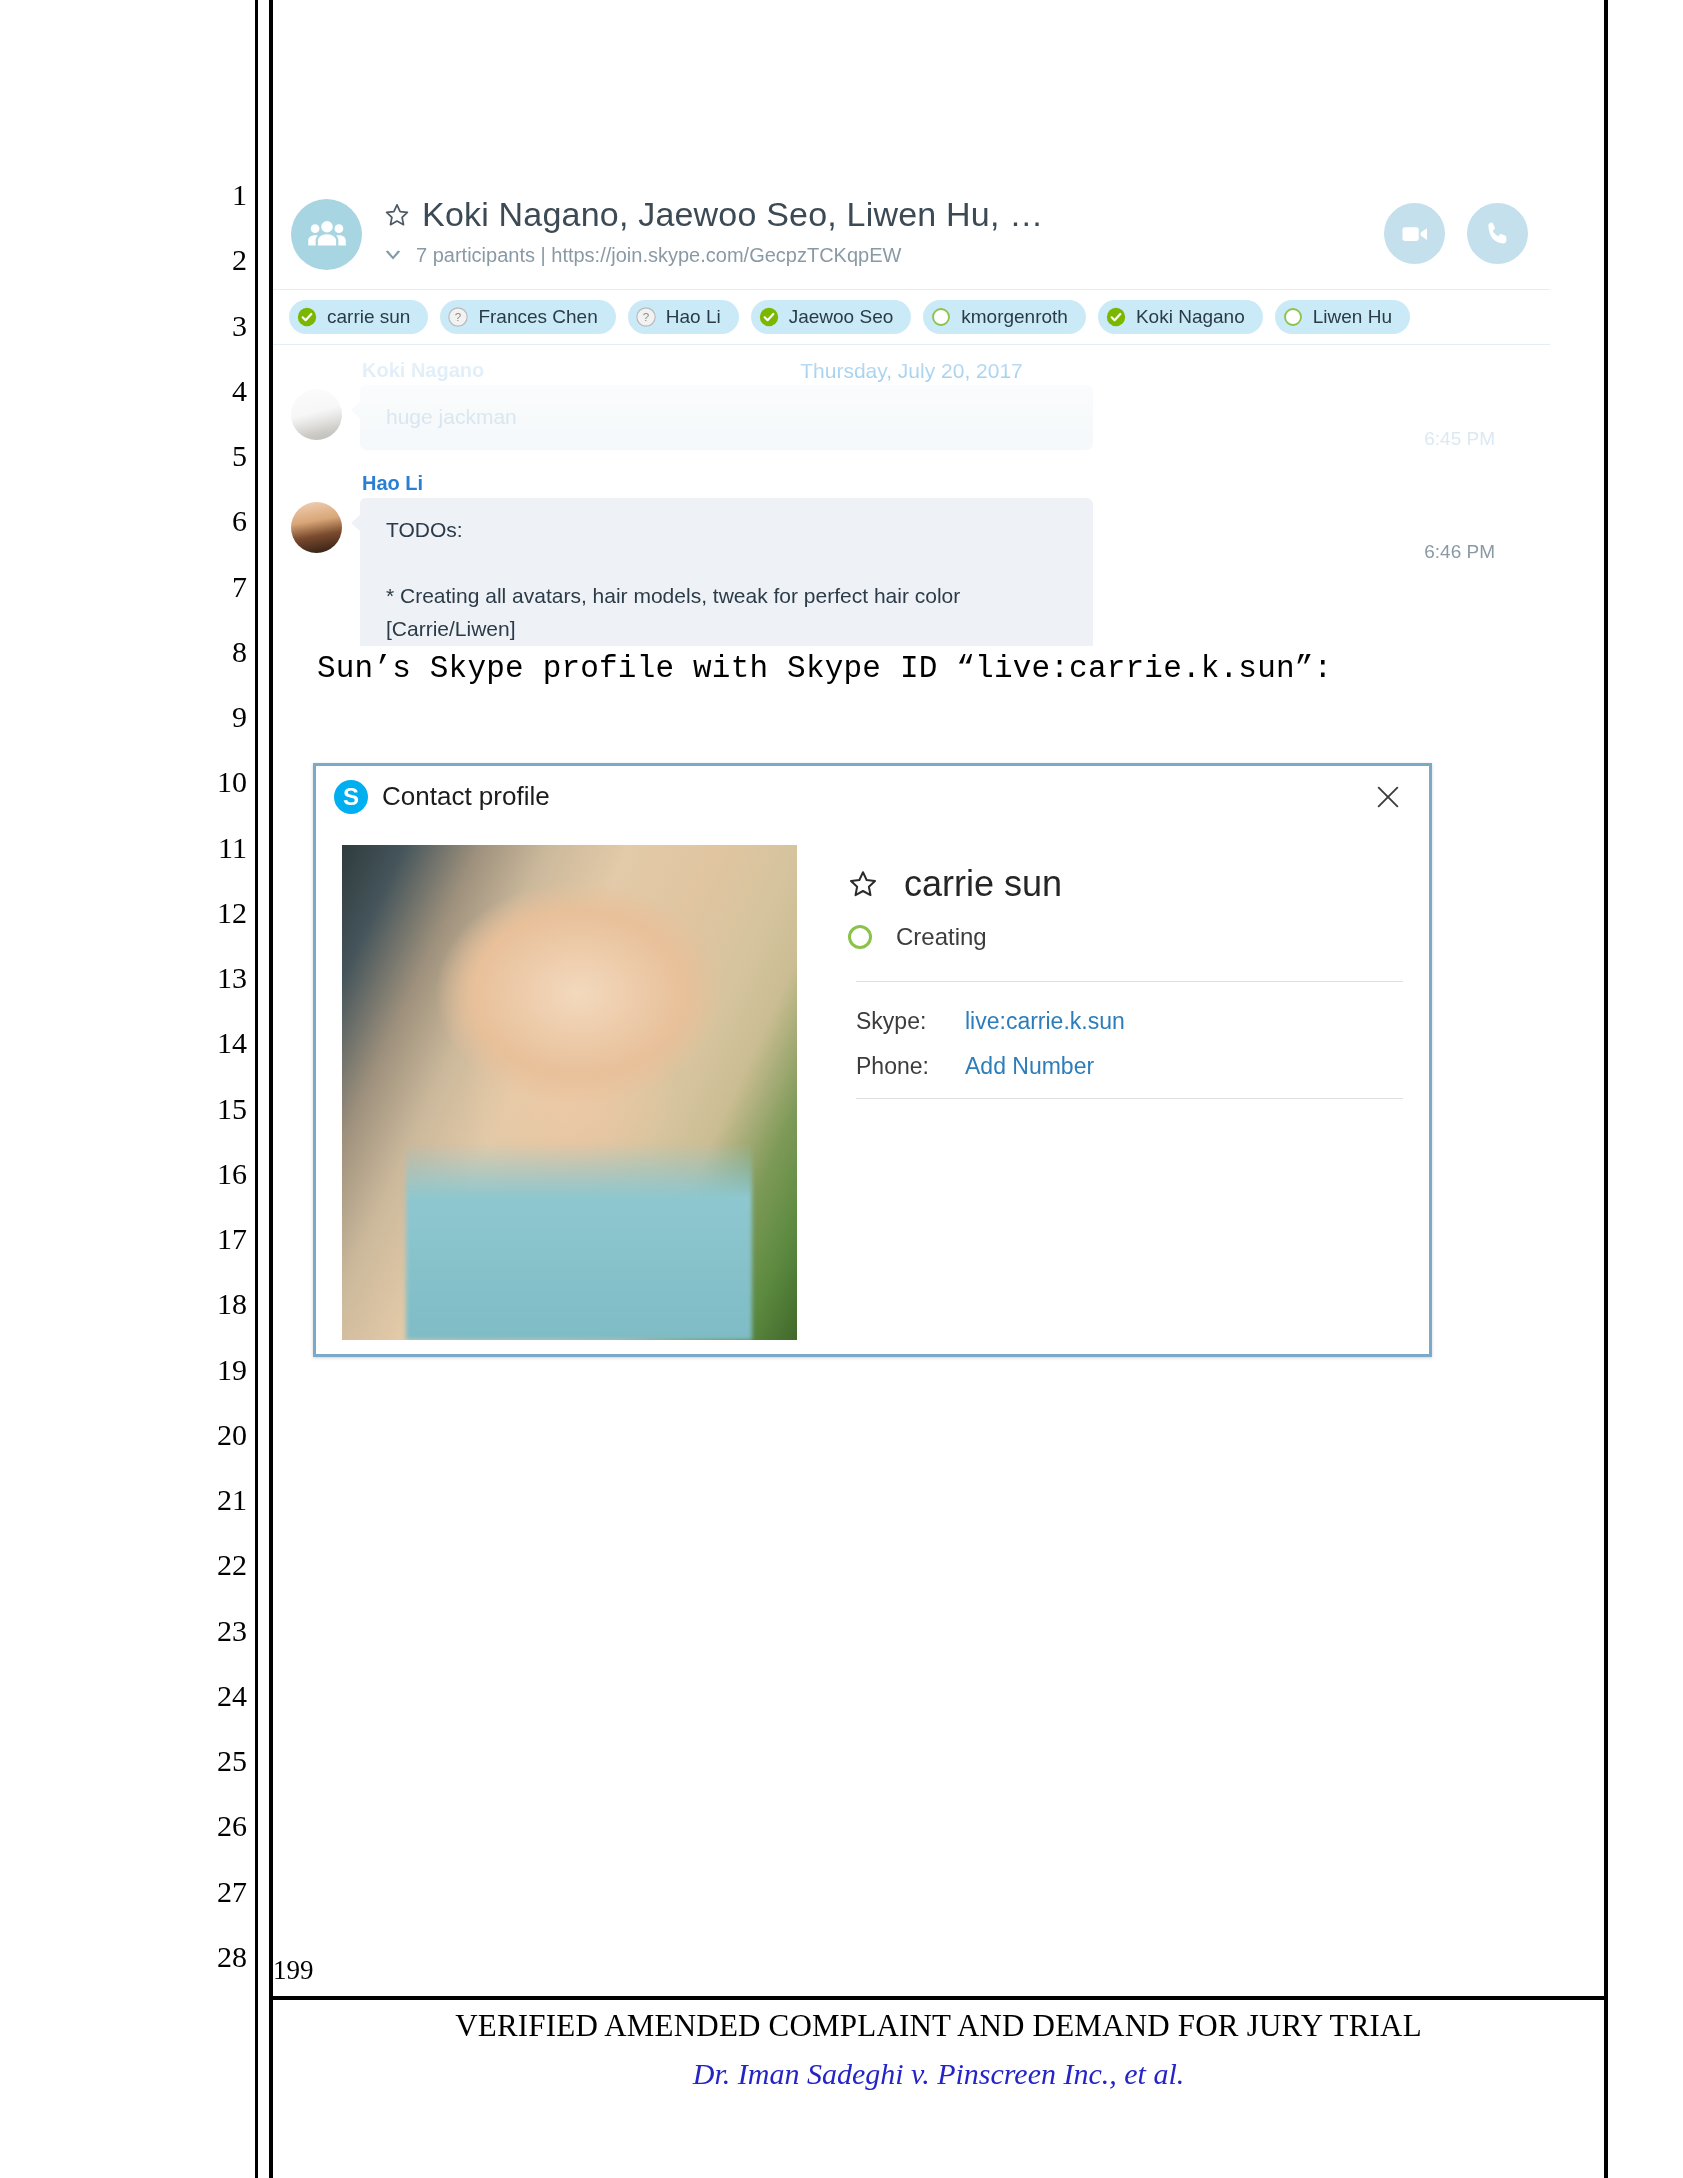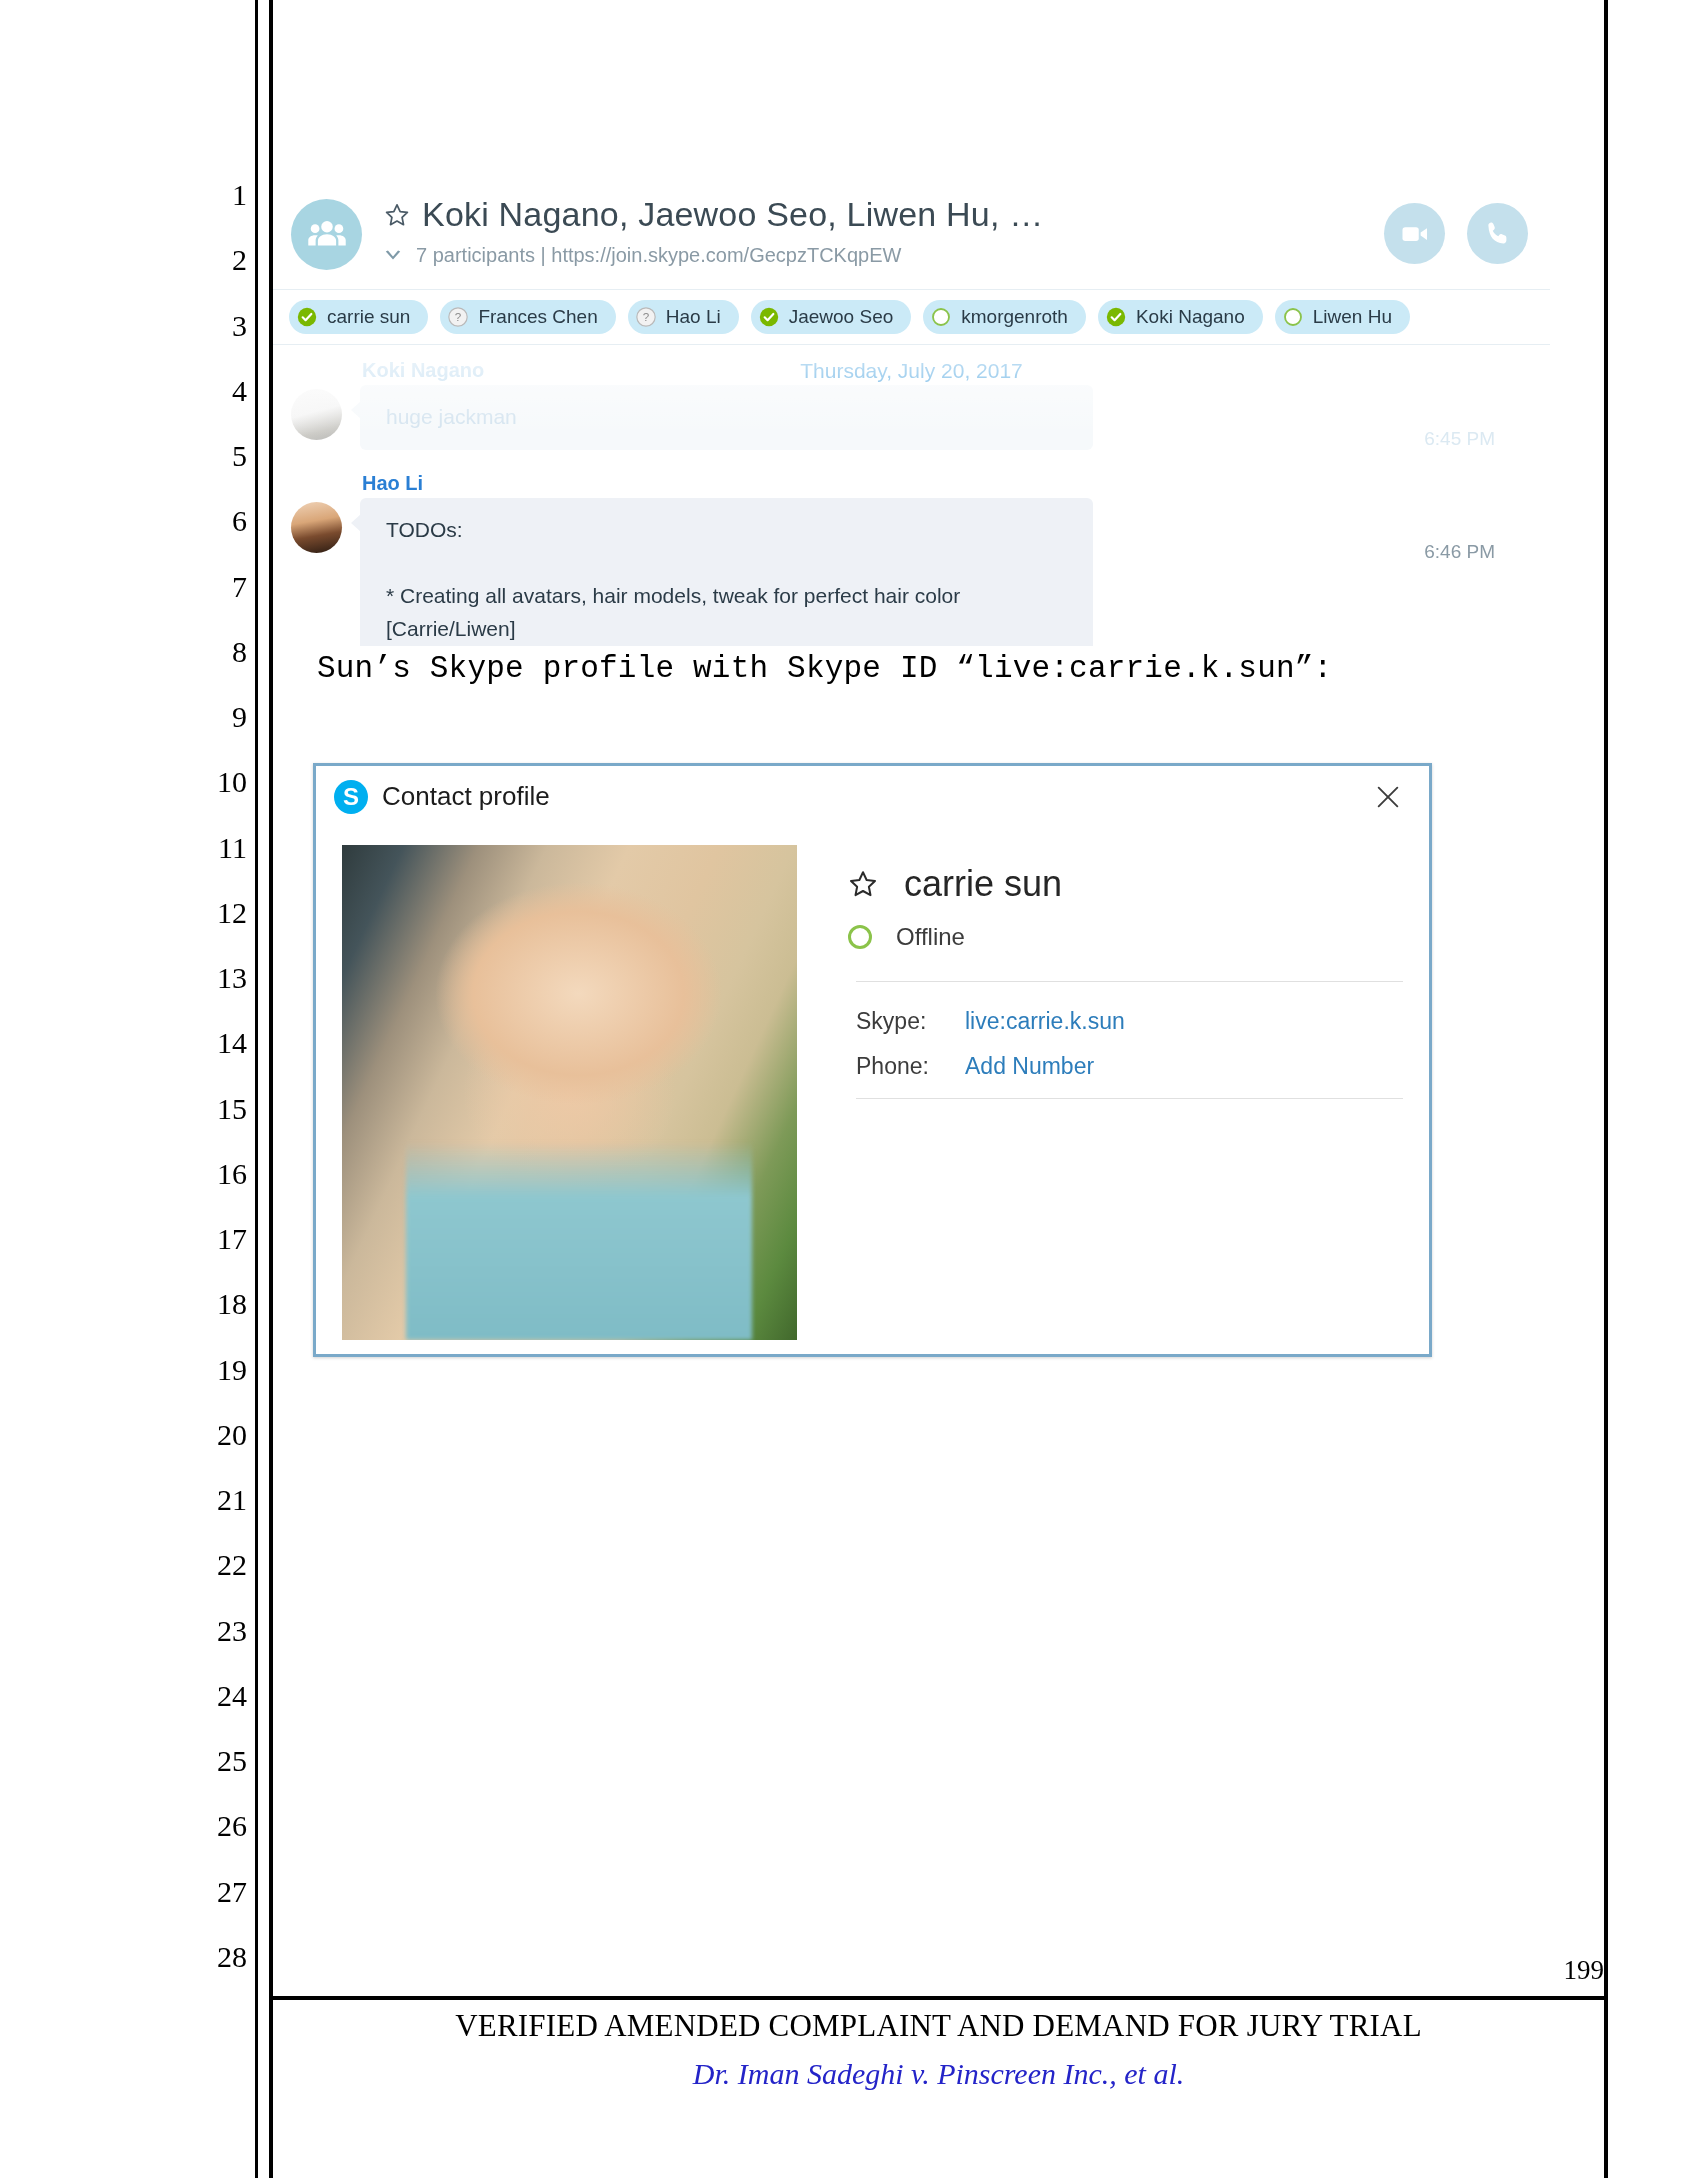--- a/index.html
+++ b/index.html
@@ -204,21 +204,21 @@
   .pi-sep { height: 1px; background: #e0e0e0; margin: 30px 0 26px 8px; }
   .pi-rows { padding-left: 8px; }
   .pi-row { display:flex; align-items:center; margin-bottom: 18px; }
   .pi-key { width: 109px; font-size: 23px; color: #3c3c3c; }
   .pi-val { font-size: 23px; color: #2d7dbb; }
   .pi-val.link { color: #2d7dbb; }
 
   
   #pagenum {
     position: absolute; left: 0; width: 1331px; top: 1955px;
-    text-align: right; font-family:"Liberation Serif",serif; font-size: 27px; color:#000;
+    text-align: left; font-family:"Liberation Serif",serif; font-size: 27px; color:#000;
   }
   #footer-rule {
     position: absolute; left: 0px; width: 1331px; top: 1996px;
     height: 4px; background: #000;
   }
   #footer-title {
     position: absolute; left: 0; width: 1331px; top: 2008px;
     text-align: center; font-family:"Liberation Serif",serif;
     font-size: 31px; color:#000; letter-spacing: 0.2px;
   }
@@ -428,21 +428,21 @@
 
           <div class="pi-name-row">
             <svg class="pi-star" viewBox="0 0 24 24" fill="none" stroke="#2b2b2b" stroke-width="1.6" stroke-linejoin="round">
               <polygon points="12,2.6 14.9,8.8 21.6,9.6 16.7,14.2 18,20.9 12,17.6 6,20.9 7.3,14.2 2.4,9.6 9.1,8.8"></polygon>
             </svg>
             <span class="pi-name">carrie sun</span>
           </div>
 
           <div class="pi-status-row">
             <span class="pi-status-ring"></span>
-            <span class="pi-status">Offline</span>
+            <span class="pi-status">Creating</span>
           </div>
 
           <div class="pi-sep"></div>
 
           <div class="pi-rows">
             <div class="pi-row">
               <span class="pi-key">Skype:</span>
               <span class="pi-val link">live:carrie.k.sun</span>
             </div>
             <div class="pi-row">

